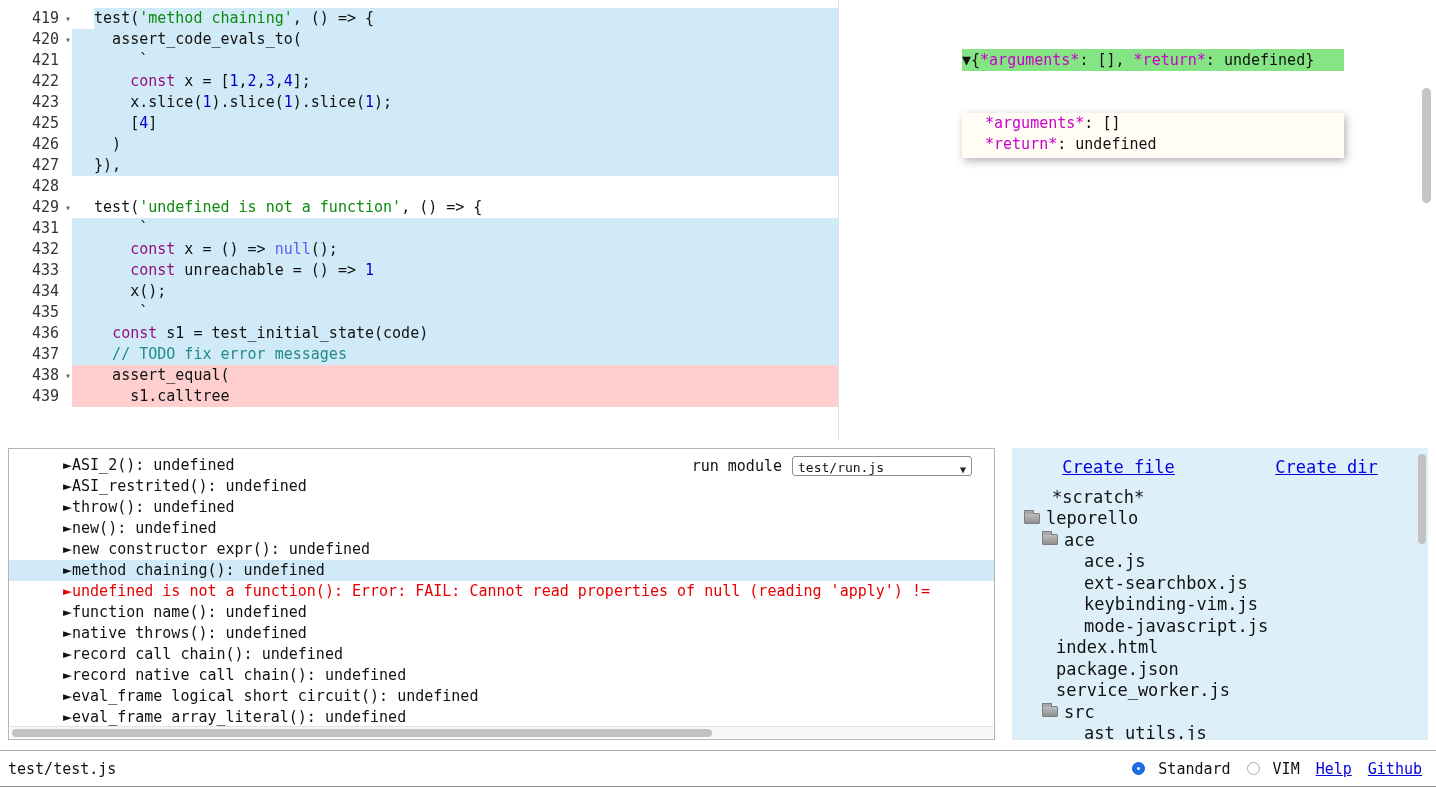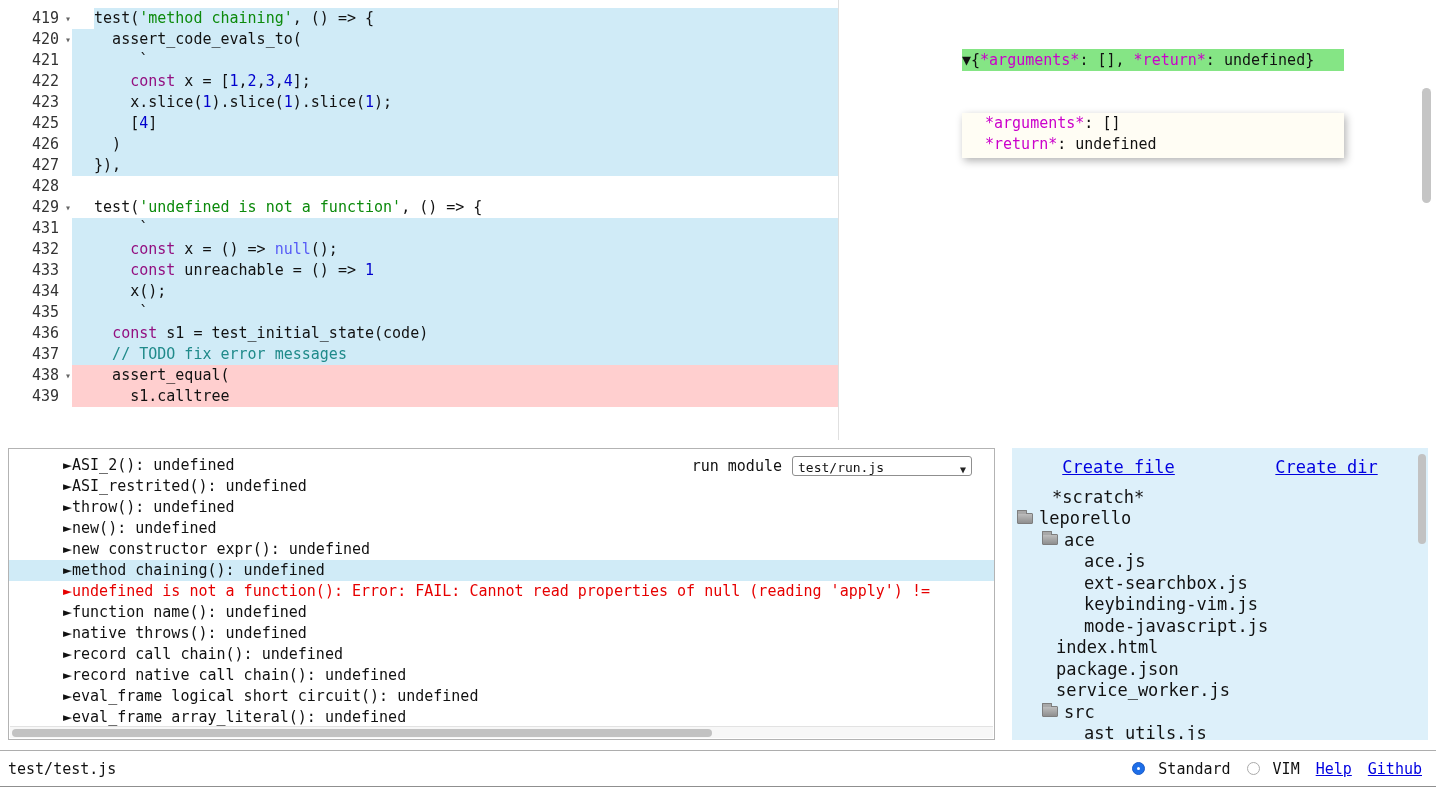--- a/index.html
+++ b/index.html
@@ -183,21 +183,21 @@
   </div>
 </div>
 
 <div id="filetree">
   <div id="ft-header">
     <a>Create file</a>
     <a>Create dir</a>
   </div>
   <div id="ft-rows">
       <div class="ft-row" style="padding-left: 40px;"><span class="ft-label">*scratch*</span></div>
-      <div class="ft-row" style="padding-left: 5px;"><span class="folder"></span><span class="ft-label">leporello</span></div>
+      <div class="ft-row" style="padding-left: 12px;"><span class="folder"></span><span class="ft-label">leporello</span></div>
       <div class="ft-row" style="padding-left: 30px;"><span class="folder"></span><span class="ft-label">ace</span></div>
       <div class="ft-row" style="padding-left: 72px;"><span class="ft-label">ace.js</span></div>
       <div class="ft-row" style="padding-left: 72px;"><span class="ft-label">ext-searchbox.js</span></div>
       <div class="ft-row" style="padding-left: 72px;"><span class="ft-label">keybinding-vim.js</span></div>
       <div class="ft-row" style="padding-left: 72px;"><span class="ft-label">mode-javascript.js</span></div>
       <div class="ft-row" style="padding-left: 44px;"><span class="ft-label">index.html</span></div>
       <div class="ft-row" style="padding-left: 44px;"><span class="ft-label">package.json</span></div>
       <div class="ft-row" style="padding-left: 44px;"><span class="ft-label">service_worker.js</span></div>
       <div class="ft-row" style="padding-left: 30px;"><span class="folder"></span><span class="ft-label">src</span></div>
       <div class="ft-row" style="padding-left: 72px;"><span class="ft-label">ast_utils.js</span></div>

